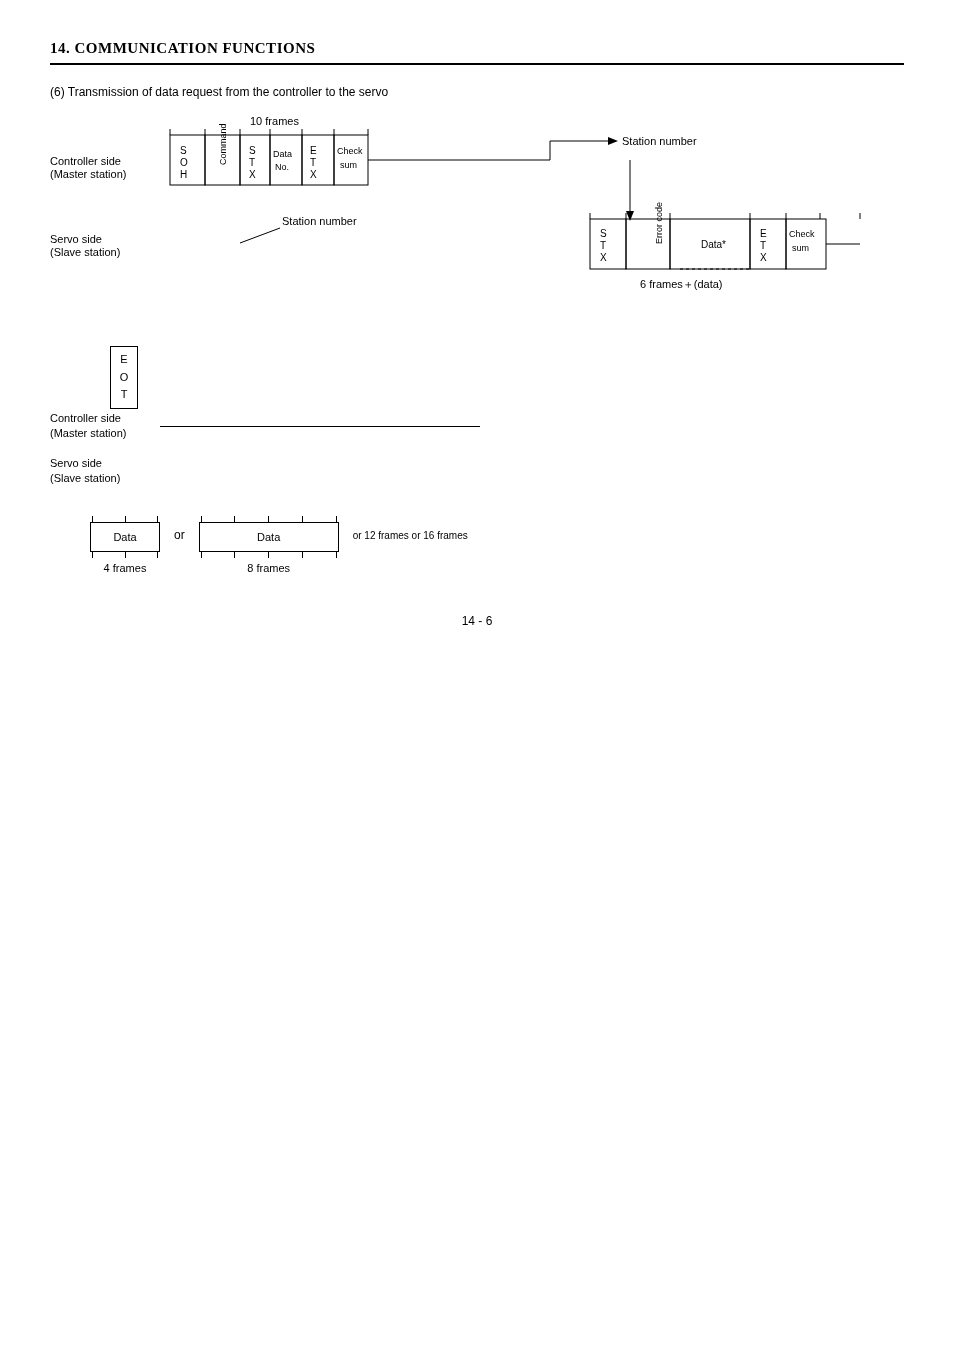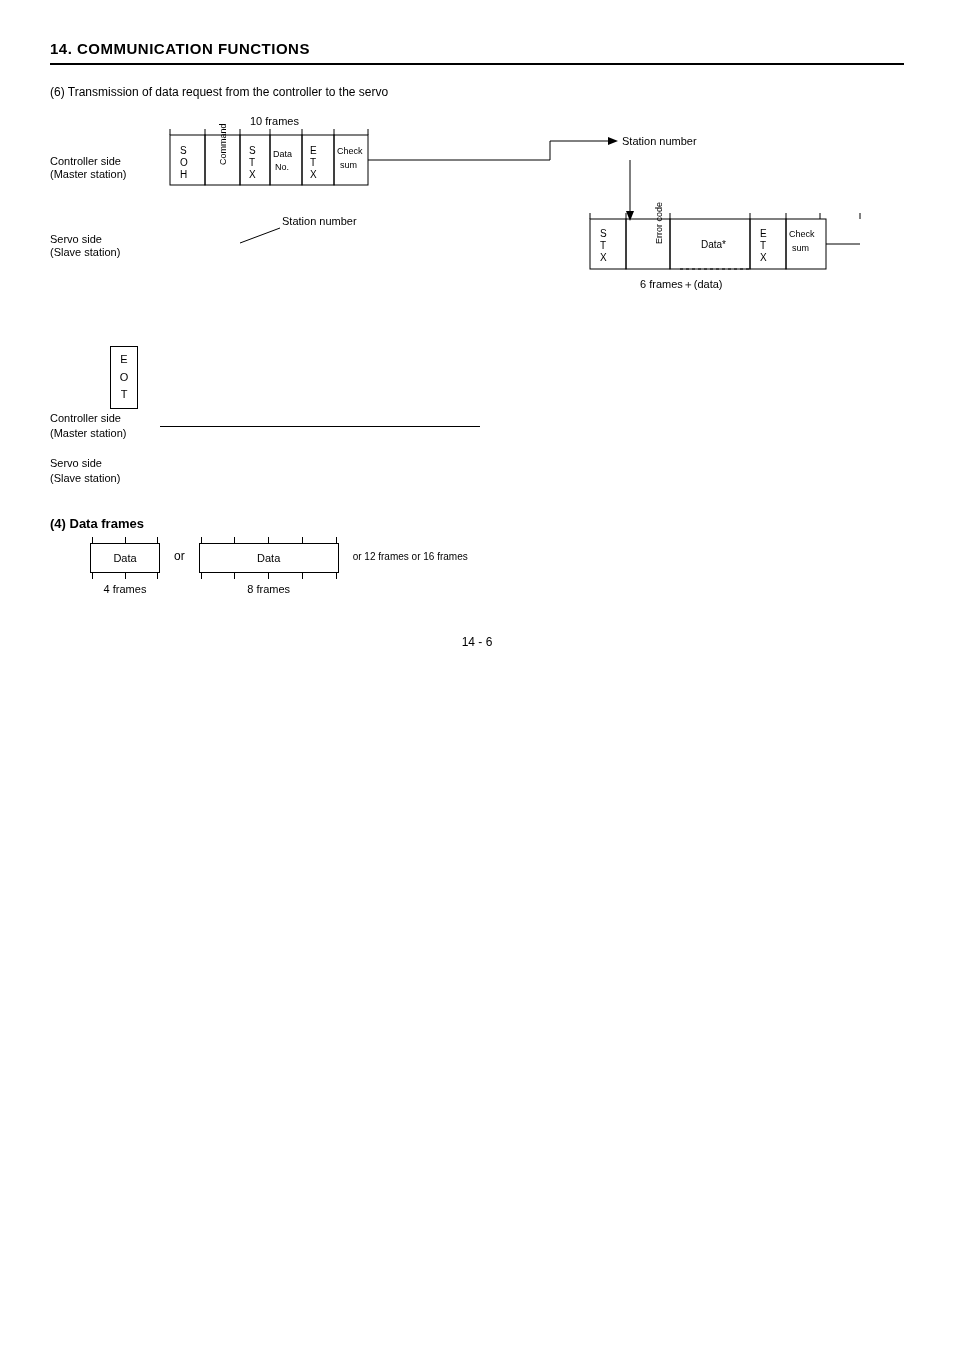--- a/index.html
+++ b/index.html
@@ -12,20 +12,21 @@
       min-height: 1350px;
       padding: 40px 50px;
     }
     h1 {
       font-size: 15px;
       font-weight: bold;
       border-bottom: 2px solid #000;
       padding-bottom: 6px;
       margin-bottom: 20px;
       letter-spacing: 0.5px;
+      font-family: Liberation Serif, serif;
     }
     .section-title {
       font-size: 12px;
       margin-bottom: 14px;
     }
     .section {
       margin-bottom: 30px;
     }
     .side-label {
       width: 110px;
@@ -258,21 +259,20 @@
       </div>
     </div>
   </div>
 
   <div class="servo-side-label">
     Servo side<br>(Slave station)
   </div>
 </div>
 
 <div class="section">
-  <div class="section4-title">(4) Data frames</div>
 
   <div class="data-frames-row">
 
     <div class="data-frame-block">
       <div class="box-with-ticks">
         <div class="tick-top">
           <div class="tick"></div>
           <div class="tick"></div>
           <div class="tick"></div>
         </div>

